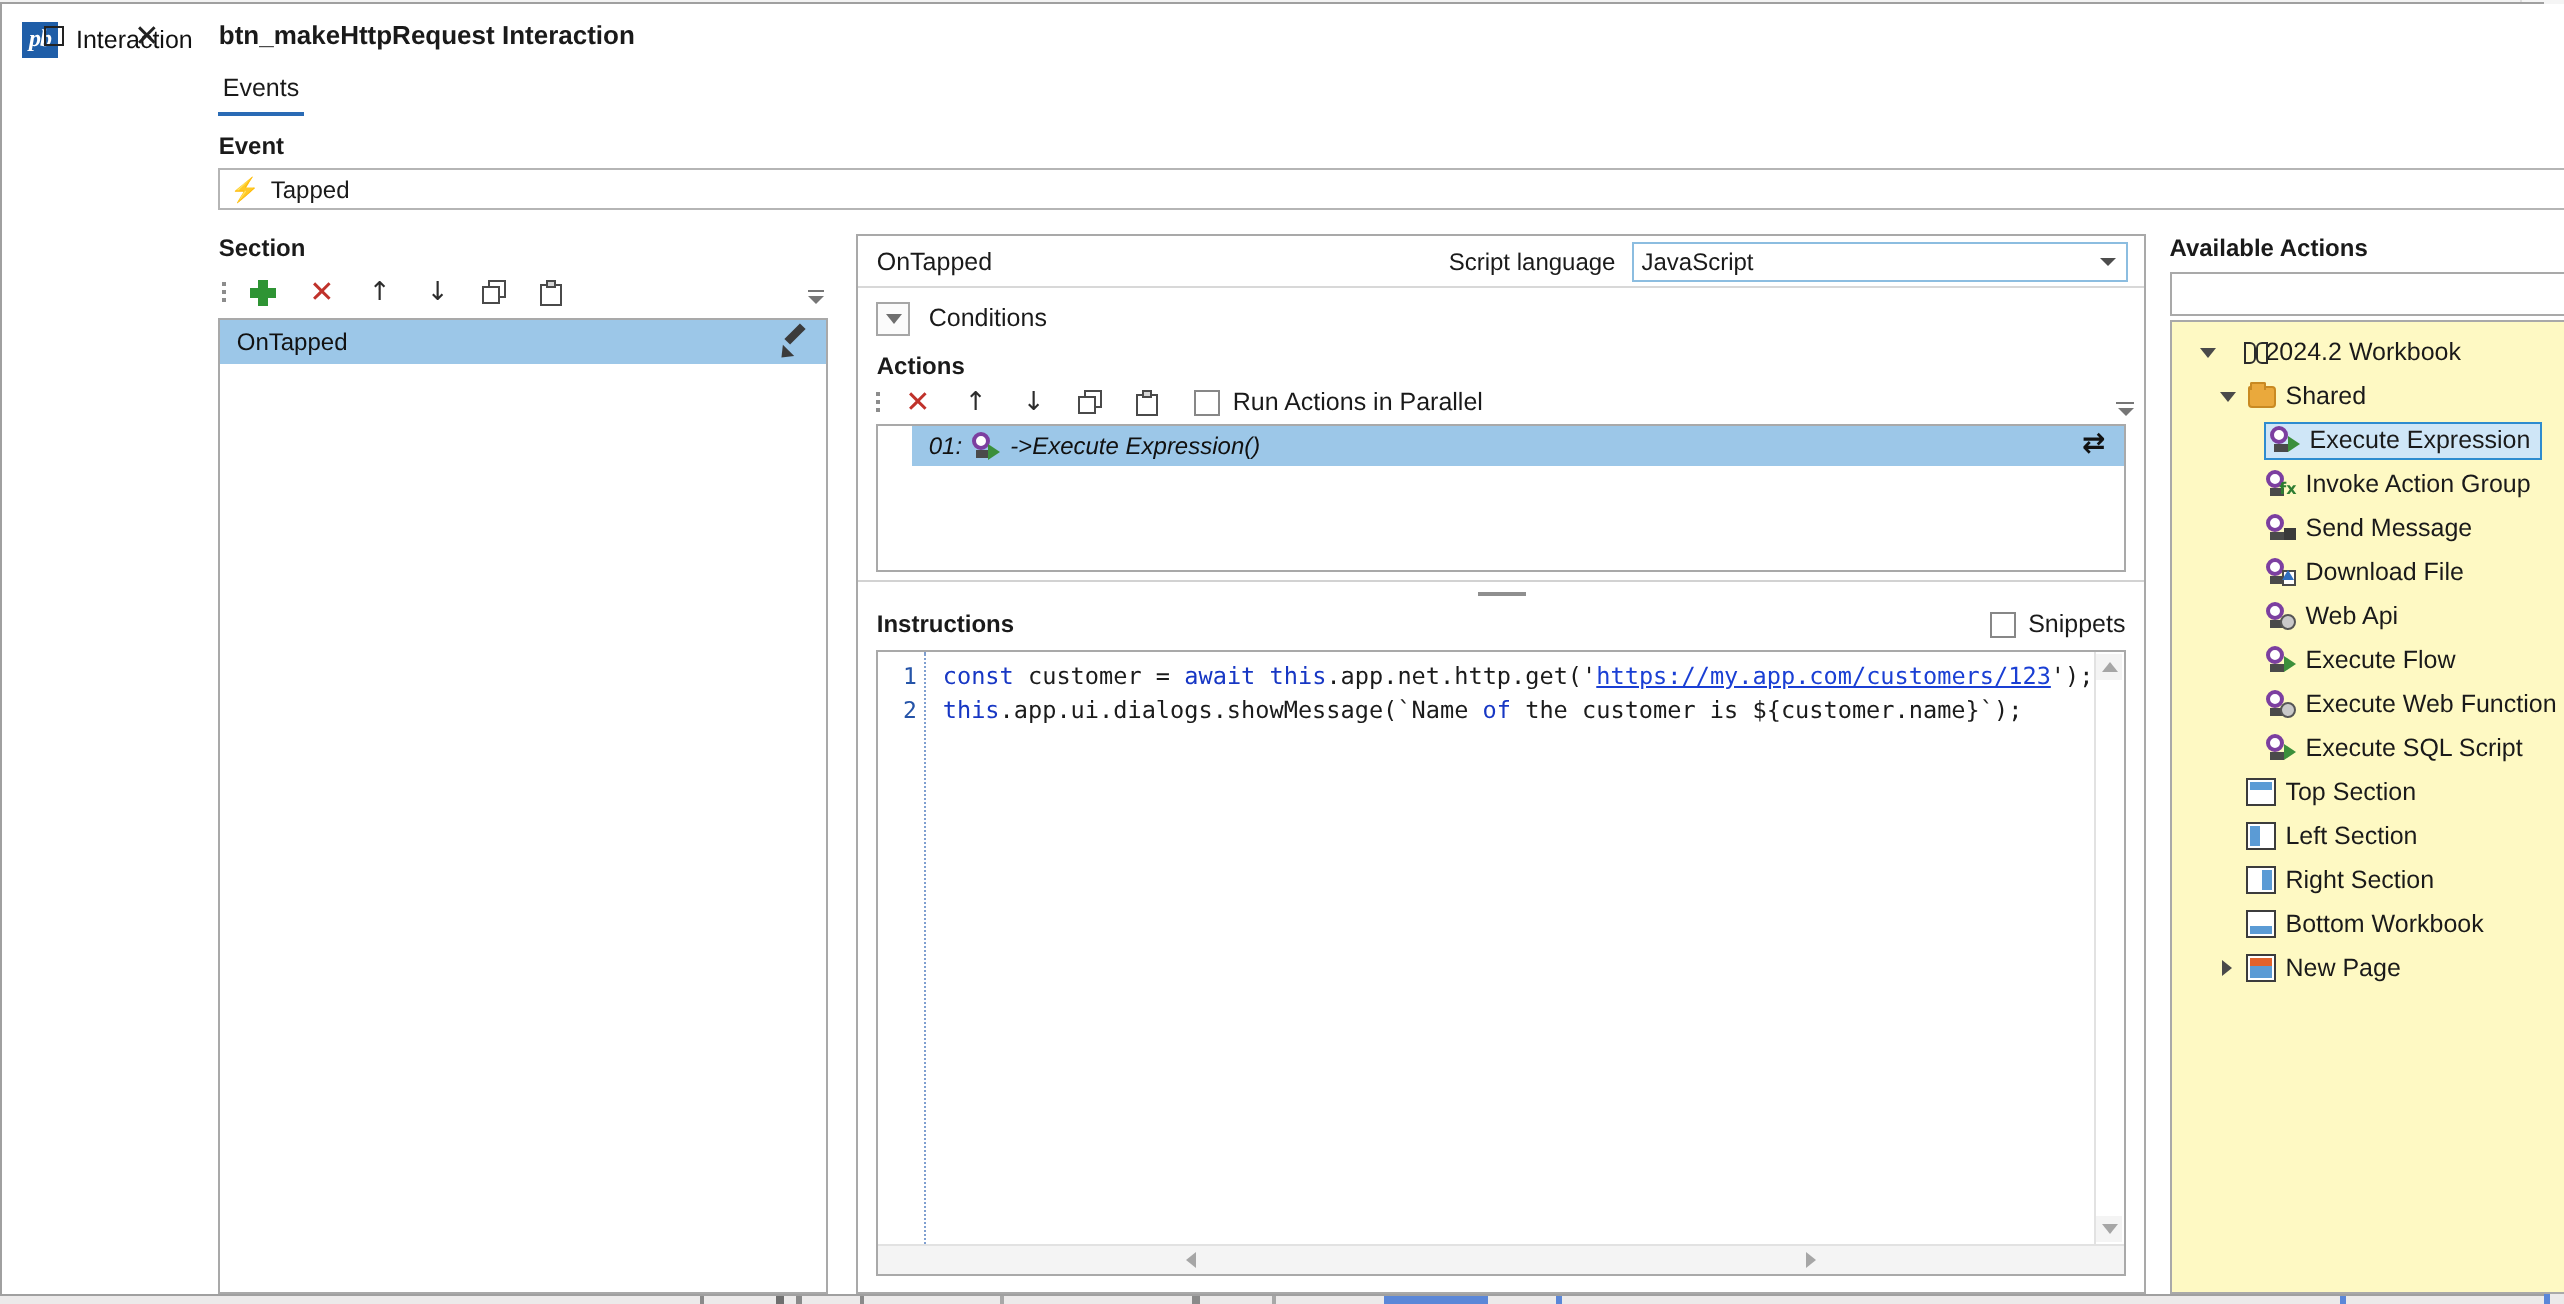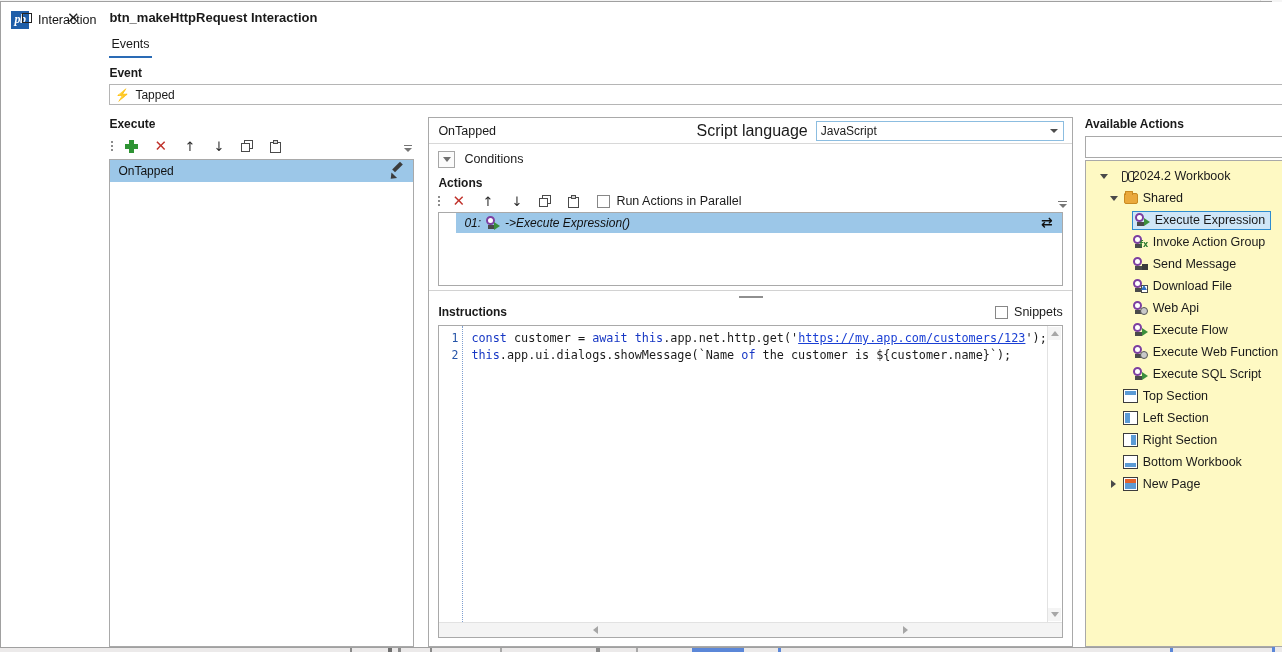--- a/index.html
+++ b/index.html
@@ -212,21 +212,21 @@
     border: 1px solid #a9a9a9; background: #ffffff;
     min-height: 0;
   }
   #handler-header {
     height: 26px; flex: none; display: flex; align-items: center;
     padding: 0 8px 0 9px; border-bottom: 1px solid #d8d8d8;
     background: #fff;
   }
   #handler-name { font-size: 12.5px; color: #1a1a1a; }
   #script-lang-wrap { margin-left: auto; display: flex; align-items: center; }
-  #script-lang-label { font-size: 16px; color: #1a1a1a; margin-right: 8px; }
+  #script-lang-label { font-size: 12px; color: #1a1a1a; margin-right: 8px; }
   #script-lang-combo {
     width: 248px; height: 20px;
     border: 1px solid #8cbde0; background: #fff;
     display: flex; align-items: center; position: relative;
     font-size: 12px; color: #1a1a1a; padding-left: 4px;
   }
 
   #conditions-row {
     height: 30px; flex: none; display: flex; align-items: center;
     padding-left: 9px;
@@ -497,21 +497,21 @@
       <div id="event-combo">
         <span class="bolt">⚡</span>
         <span id="event-value">Tapped</span>
         <span class="combo-arrow"></span>
       </div>
     </div>
 
     <div id="content">
 
       <div id="handlers-col">
-        <div class="section-label">Execute</div>
+        <div class="section-label">Section</div>
 
         <div id="handlers-toolbar">
           <span class="grip">
               <i></i>
               <i></i>
               <i></i>
             </span>
           <span class="tbtn">
               <span class="ic-plus"></span>
             </span>

